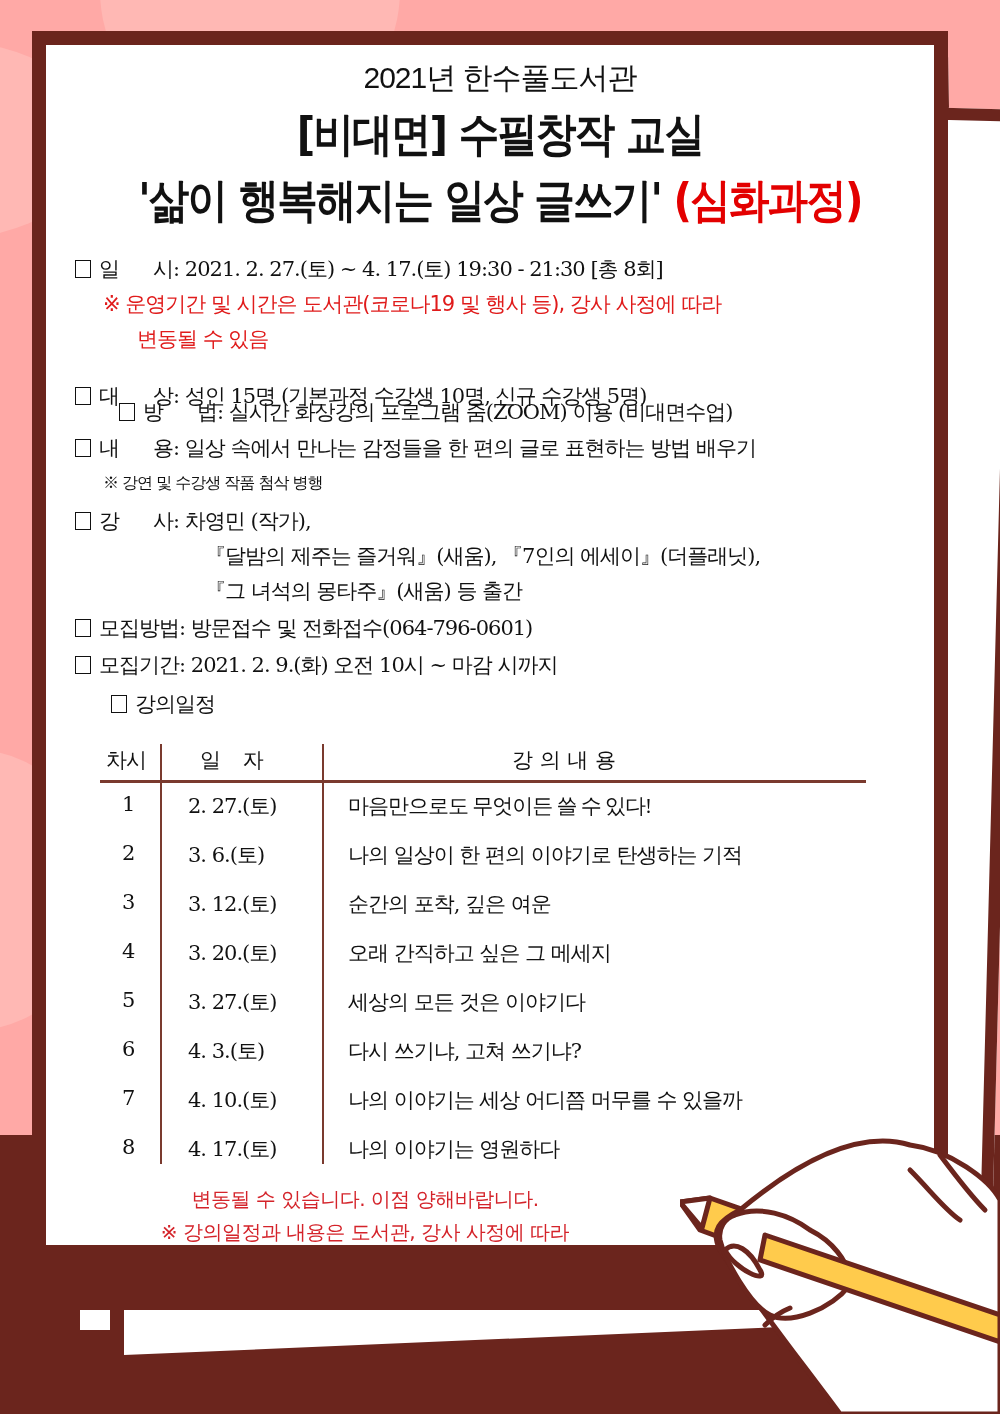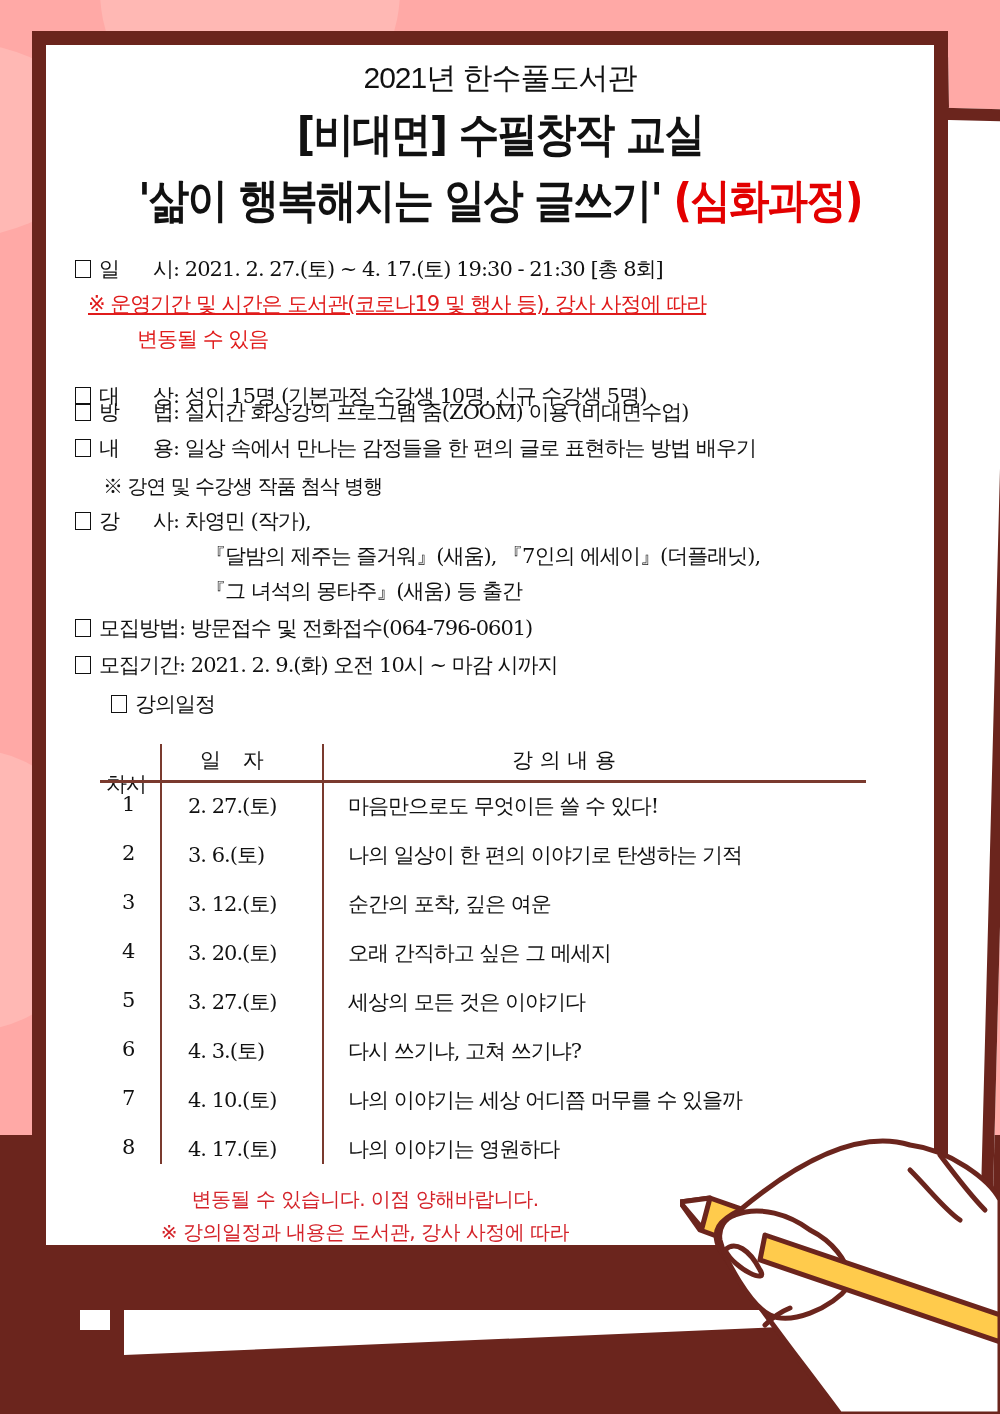--- a/index.html
+++ b/index.html
@@ -29,21 +29,21 @@
   }
   .title-main .accent { color:#e30000; }
   .info {
     position:absolute; left:75px; width:820px;
     font-family:"DejaVu Serif", serif; font-size:21px; color:#111; letter-spacing:-1px;
   }
   .row { position:absolute; left:0; white-space:nowrap; }
   .chk { display:inline-block; width:16px; height:18px; border:1.5px solid #111; vertical-align:-2px; margin-right:8px; box-sizing:border-box; }
   .lbl { display:inline-block; }
   .red { color:#e01b1b; font-family:"DejaVu Sans", sans-serif; }
-  .small { font-size:20px; }
+  .small { font-size:16px; }
   .table {
     position:absolute; left:100px; top:740px; width:766px;
     font-family:"DejaVu Serif", serif; font-size:21px; color:#111; letter-spacing:-1px;
   }
   .th-row { position:absolute; top:0; height:40px; width:766px; }
   .hline { position:absolute; left:0; top:40px; width:766px; height:3px; background:#7a3a2e; }
   .vline { position:absolute; width:1.5px; background:#7a3a2e; }
   .cell { position:absolute; white-space:nowrap; }
   .tr { position:absolute; left:0; width:766px; height:49px; }
   .note-bottom {
@@ -76,27 +76,27 @@
 </div>
 <div class="title-main" style="top:170px;">
   <span>'삶이 행복해지는 일상 글쓰기'</span>
   <span class="accent">(심화과정)</span>
 </div>
 
 <div class="info" style="top:0;">
   <div class="row" style="top:255px;">
     <span class="chk"></span><span class="lbl" style="white-space:pre;">일      시:</span> <span>2021. 2. 27.(토) ~ 4. 17.(토) 19:30 - 21:30 [총 8회]</span>
   </div>
-  <div class="row red" style="top:290px; left:13px;text-decoration:underline;">※ 운영기간 및 시간은 도서관(코로나19 및 행사 등), 강사 사정에 따라</div>
+  <div class="row red" style="top:290px; left:28px;">※ 운영기간 및 시간은 도서관(코로나19 및 행사 등), 강사 사정에 따라</div>
   <div class="row red" style="top:325px; left:62px;">변동될 수 있음</div>
 
   <div class="row" style="top:363px;margin-top:19px;">
     <span class="chk"></span><span class="lbl" style="white-space:pre;">대      상:</span>  <span>성인 15명 (기본과정 수강생 10명, 신규 수강생 5명)</span>
   </div>
-  <div class="row" style="top:398px;">
+  <div class="row" style="top:398px;margin-left:44px;">
     <span class="chk"></span><span class="lbl" style="white-space:pre;">방      법:</span>  <span>실시간 화상강의 프로그램 줌(ZOOM) 이용 (비대면수업)</span>
   </div>
   <div class="row" style="top:434px;">
     <span class="chk"></span><span class="lbl" style="white-space:pre;">내      용:</span>  <span>일상 속에서 만나는 감정들을 한 편의 글로 표현하는 방법 배우기</span>
   </div>
   <div class="row small" style="top:473px; left:28px;">※ 강연 및 수강생 작품 첨삭 병행</div>
 
   <div class="row" style="top:507px;">
     <span class="chk"></span><span class="lbl" style="white-space:pre;">강      사:</span>  <span>차영민 (작가),</span>
   </div>
@@ -109,32 +109,32 @@
   <div class="row" style="top:651px;">
     <span class="chk"></span><span class="lbl">모집기간:</span> <span>2021. 2. 9.(화) 오전 10시 ~ 마감 시까지</span>
   </div>
   <div class="row" style="top:690px;padding-left:36px;">
     <span class="chk"></span><span class="lbl">강의일정</span>
   </div>
 </div>
 
 <div class="table">
   <div class="th-row">
-    <span class="cell" style="left:6px; top:6px;margin-top:24px;">차시</span>
+    <span class="cell" style="left:6px; top:6px;">차시</span>
     <span class="cell" style="left:100px; top:6px; white-space:pre;">일    자</span>
     <span class="cell" style="left:412px; top:6px; word-spacing:2px;">강 의 내 용</span>
   </div>
   <div class="hline"></div>
   <div class="vline" style="left:60px; top:4px; height:420px;"></div>
   <div class="vline" style="left:222px; top:4px; height:420px;"></div>
 
   <div class="tr" style="top:52px;">
     <span class="cell" style="left:22px;">1</span>
     <span class="cell" style="left:88px;">2. 27.(토)</span>
-    <span class="cell" style="left:248px;">마음만으로도 무엇이든 쓸 수 있다!</span>
+    <span class="cell" style="left:248px;font-family:Liberation Serif, serif;">마음만으로도 무엇이든 쓸 수 있다!</span>
   </div>
   <div class="tr" style="top:101px;">
     <span class="cell" style="left:22px;">2</span>
     <span class="cell" style="left:88px;">3. 6.(토)</span>
     <span class="cell" style="left:248px;">나의 일상이 한 편의 이야기로 탄생하는 기적</span>
   </div>
   <div class="tr" style="top:150px;">
     <span class="cell" style="left:22px;">3</span>
     <span class="cell" style="left:88px;">3. 12.(토)</span>
     <span class="cell" style="left:248px;">순간의 포착, 깊은 여운</span>

